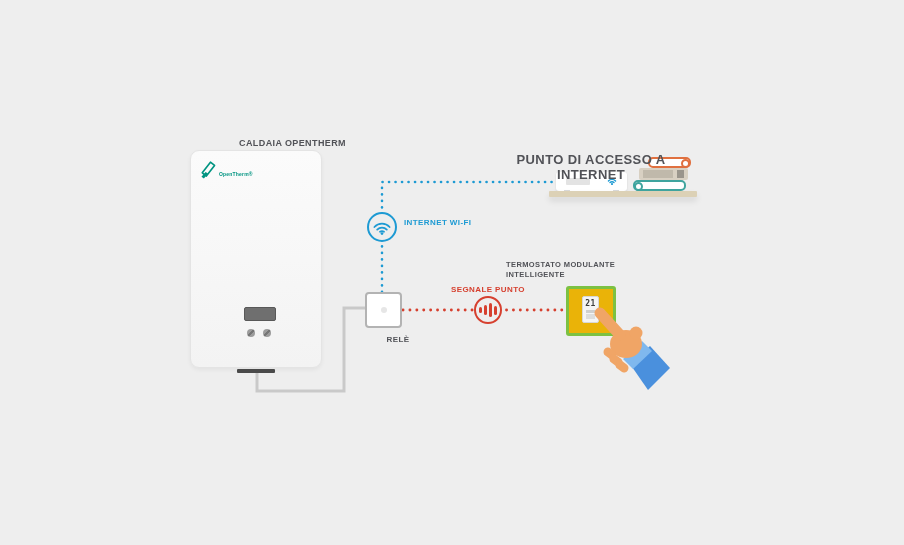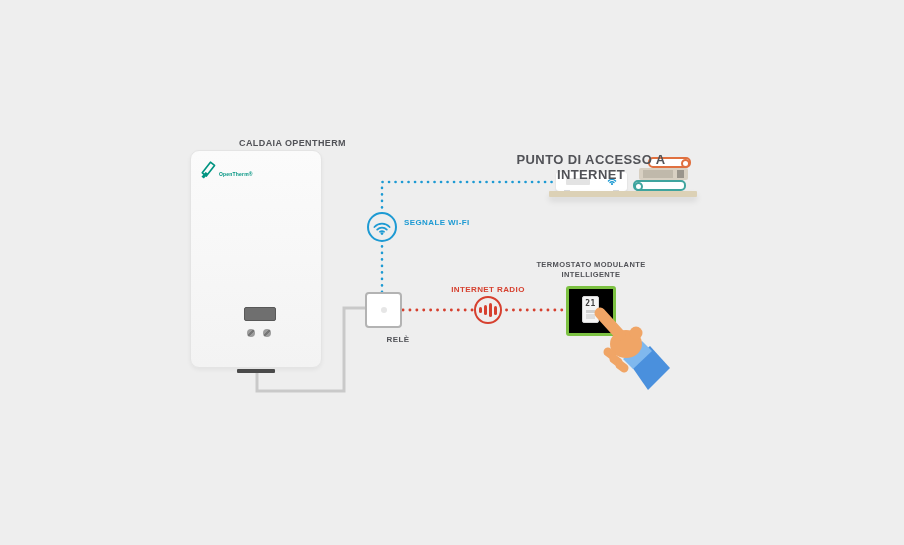--- a/index.html
+++ b/index.html
@@ -17,21 +17,21 @@
   .wire-blue{fill:none;stroke:var(--accent-blue,#1d9ad3);stroke-width:2.6;stroke-dasharray:0.1 6.4;stroke-linecap:round;}
   .wire-red{fill:none;stroke:var(--accent-red,#d6402f);stroke-width:2.8;stroke-dasharray:0.1 6.8;stroke-linecap:round;}
 
   
   .lbl{position:absolute;color:var(--text-dark,#515257);font-weight:bold;letter-spacing:.4px;z-index:3;}
   .boiler-title{left:166px;top:138px;width:180px;font-size:9px;text-align:right;}
   .relay-label{left:372px;top:335px;width:52px;font-size:8px;text-align:center;}
   .wifi-label{left:404px;top:218px;font-size:8px;color:var(--accent-blue,#1d9ad3);}
   .router-label{left:491px;top:152px;width:200px;font-size:13px;text-align:center;}
   .radio-label{left:413px;top:285px;width:150px;font-size:8px;text-align:center;color:var(--accent-red,#d6402f);}
-  .thermo-label{left:506px;top:260px;width:170px;font-size:7.5px;text-align:center;line-height:9.5px;}
+  .thermo-label{left:506px;top:260px;width:170px;font-size:7.5px;line-height:9.5px;}
 
   
   .boiler{position:absolute;left:190px;top:150px;width:132px;height:218px;z-index:2;
     background:linear-gradient(180deg,#fbfbfb,#f3f3f3);
     border:1px solid #e4e4e4;border-radius:9px;box-shadow:0 2px 4px rgba(0,0,0,.05);}
   .ot-logo{position:absolute;left:8px;top:8px;display:flex;align-items:flex-end;gap:2px;}
   .ot-logo span{font-size:5px;font-weight:bold;color:var(--logo-teal,#009481);letter-spacing:.2px;padding-bottom:3px;}
   .logo-mark-stroke{fill:none;stroke:var(--logo-teal,#009481);stroke-width:2;stroke-linejoin:round;}
   .logo-mark-fill{fill:var(--logo-teal,#009481);}
   .boiler-display{position:absolute;left:53px;top:156px;width:32px;height:14px;background:#6f6f6f;border:1px solid #585858;border-radius:2px;}
@@ -76,21 +76,21 @@
     border:2px solid var(--book-teal,#3fa49e);background:#fff;}
 
   
   .radio-badge{position:absolute;left:474px;top:296px;width:28px;height:28px;border-radius:50%;
     background:var(--background,#eeeeee);border:2px solid var(--accent-red,#d6402f);z-index:2;
     display:flex;align-items:center;justify-content:center;gap:2px;}
   .rbar{display:block;width:3px;background:var(--accent-red,#d6402f);border-radius:1.5px;}
   .rbar.h1{height:6px;} .rbar.h2{height:10px;} .rbar.h3{height:14px;} .rbar.h4{height:9px;}
 
   
-  .thermostat{position:absolute;left:566px;top:286px;width:50px;height:50px;background:#000000;
+  .thermostat{position:absolute;left:566px;top:286px;width:50px;height:50px;background:#eab308;
     border:3px solid var(--accent-green,#7cc142);border-radius:3px;z-index:3;}
   .thermo-device{position:absolute;left:13px;top:7px;width:17px;height:27px;background:#f5f5f5;
     border:1px solid #d7d7d7;border-radius:2px;}
   .thermo-value{font-family:"DejaVu Sans Mono",monospace;font-size:8px;font-weight:bold;color:#3c3c3c;
     text-align:center;margin-top:2px;letter-spacing:.5px;}
   .tline{width:9px;height:3px;background:#cfcfcf;margin:2px auto 0;}
   .tline.l2{height:5px;background:#dddddd;margin-top:1px;}
 
   
   .hand{position:absolute;left:586px;top:298px;z-index:5;overflow:visible;}
@@ -130,39 +130,39 @@
   <div class="lbl relay-label">RELÈ</div>
 
   <div class="wifi-badge">
     <svg width="20" height="16" viewBox="0 0 24 20">
       <path class="arc" d="M2.5,10 A13,13 0 0 1 21.5,10"></path>
       <path class="arc" d="M6,13.2 A8.5,8.5 0 0 1 18,13.2"></path>
       <path class="arc" d="M9.5,16 A4.4,4.4 0 0 1 14.5,16"></path>
       <circle class="bluedot" cx="12" cy="18.2" r="1.7"></circle>
     </svg>
   </div>
-  <div class="lbl wifi-label">SEGNALE WI-FI</div>
+  <div class="lbl wifi-label">INTERNET WI-FI</div>
 
   <div class="lbl router-label">PUNTO DI ACCESSO A INTERNET</div>
   <div class="router">
     <div class="router-panel"></div>
     <svg class="router-led" width="10" height="8" viewBox="0 0 24 20">
       <path class="arc" style="stroke-width:3.4" d="M3,10 A12,12 0 0 1 21,10"></path>
       <path class="arc" style="stroke-width:3.4" d="M7,14 A7,7 0 0 1 17,14"></path>
       <circle class="bluedot" cx="12" cy="17.5" r="2.6"></circle>
     </svg>
     <div class="foot f1"></div>
     <div class="foot f2"></div>
   </div>
   <div class="shelf"></div>
   <div class="book book-top"></div>
   <div class="book book-mid"></div>
   <div class="book book-bot"></div>
 
-  <div class="lbl radio-label">INTERNET RADIO</div>
+  <div class="lbl radio-label">SEGNALE PUNTO</div>
   <div class="radio-badge">
     <span class="rbar h1"></span>
     <span class="rbar h2"></span>
     <span class="rbar h3"></span>
     <span class="rbar h4"></span>
   </div>
 
   <div class="lbl thermo-label">
     <div>TERMOSTATO MODULANTE</div>
     <div>INTELLIGENTE</div>

